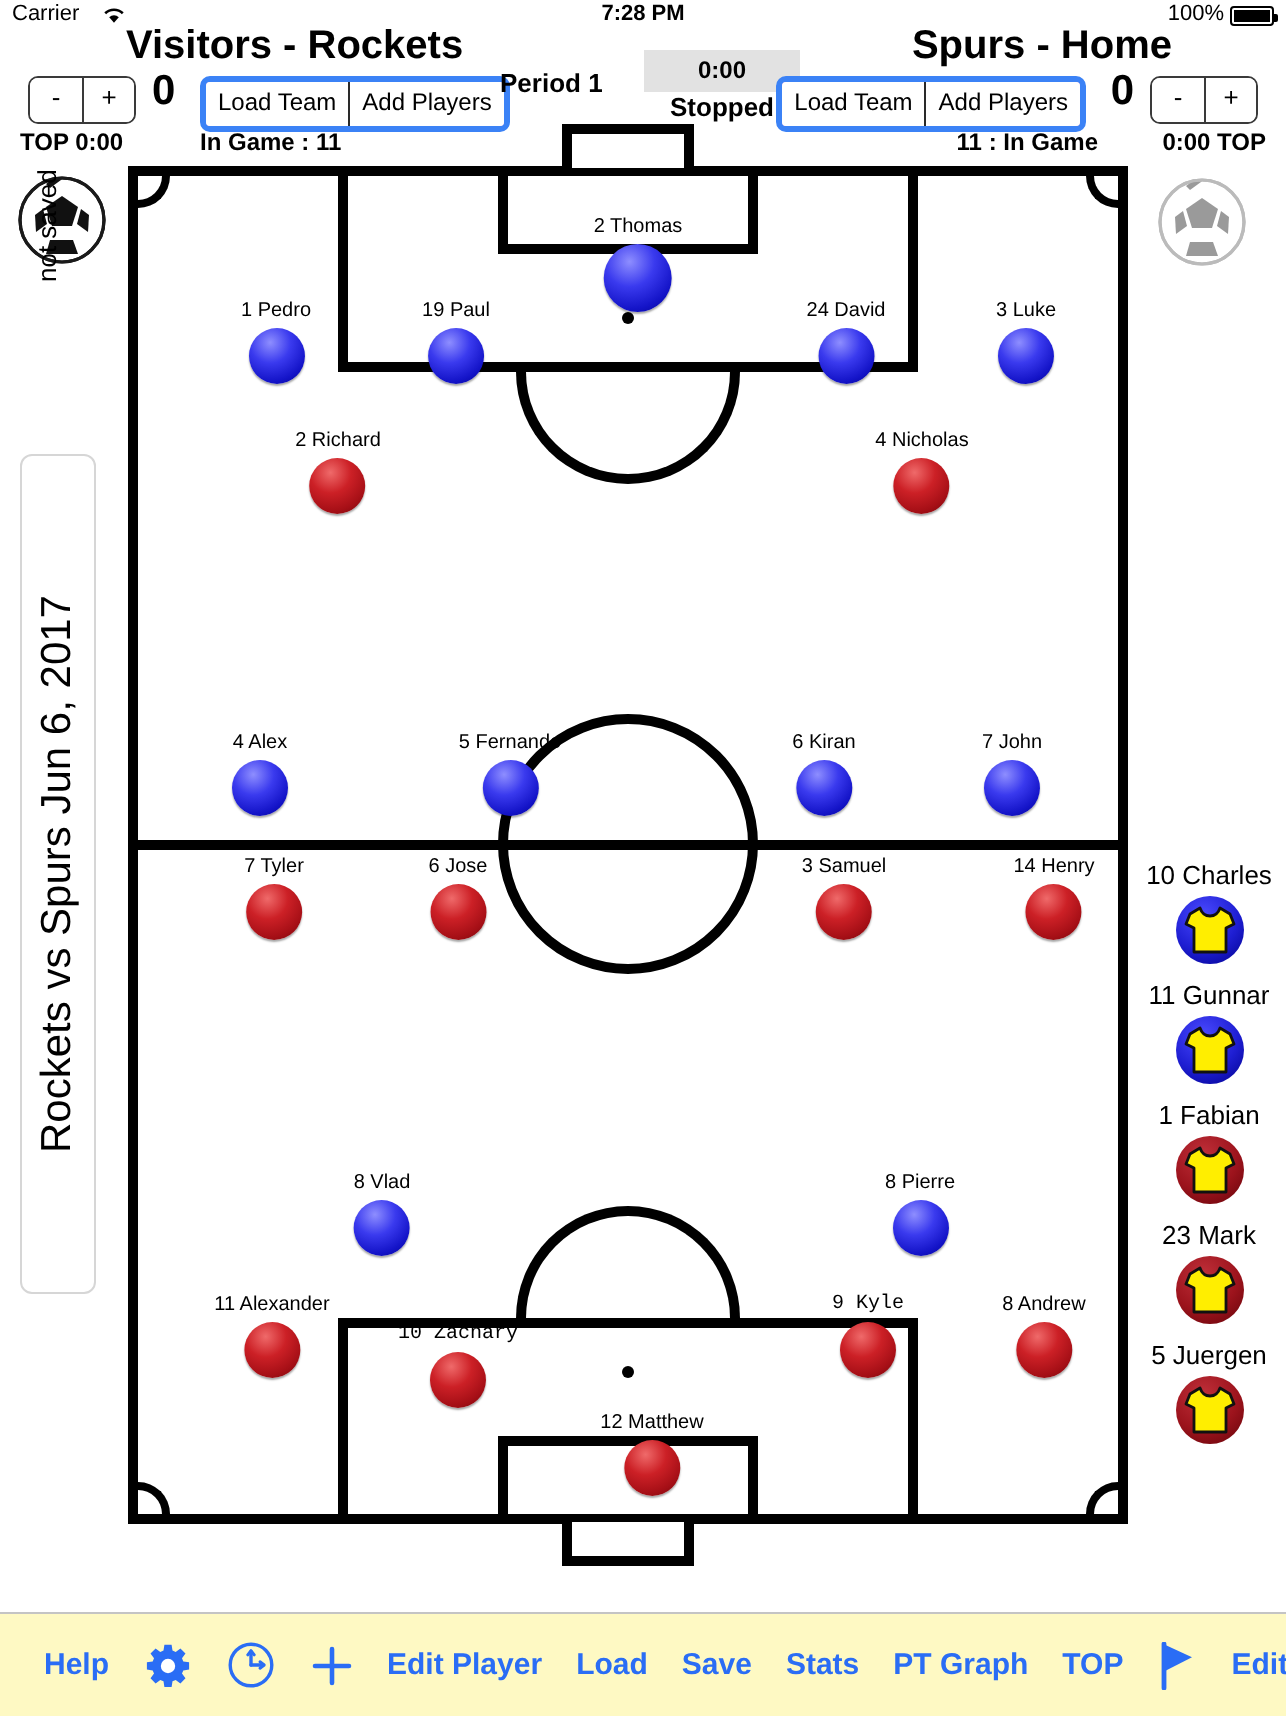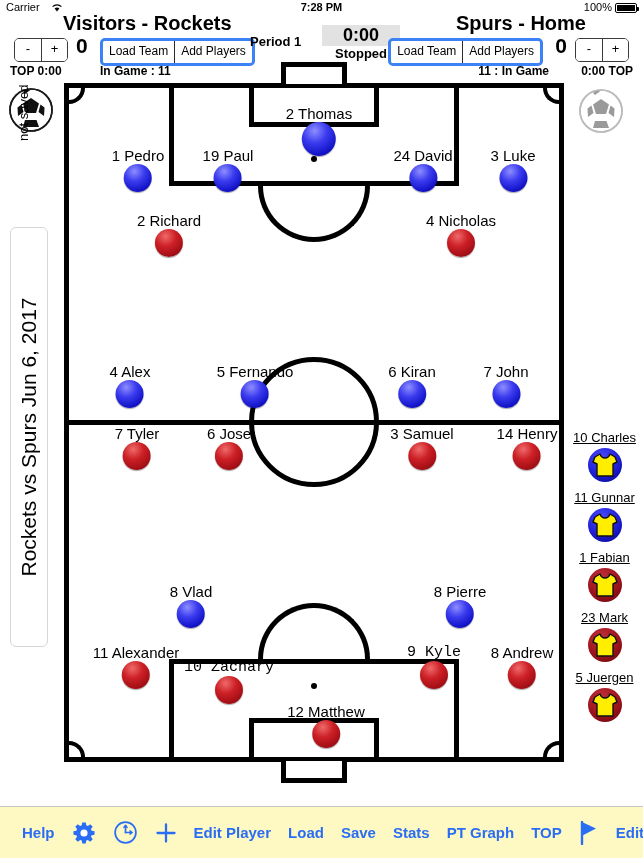--- a/index.html
+++ b/index.html
@@ -59,21 +59,21 @@
   .btn-pair.left { left: 100px; }
   .btn-pair.right { right: 100px; }
   .btn-pair .pbtn {
     height: 22px; line-height: 21px; padding: 0 6px;
     font-size: 12px; color: #000; background: #fff; white-space: nowrap;
   }
   .btn-pair .pbtn + .pbtn { border-left: 1px solid #2a2a2a; }
 
   .period { position: absolute; left: 250px; top: 26px; font-size: 13px; font-weight: bold; color: #000; }
   .clockwrap { position: absolute; left: 322px; top: 17px; width: 78px; text-align: center; }
-  .clocktime { background: #e2e2e2; font-size: 18px; font-weight: bold; color: #000; line-height: 21px; }
+  .clocktime { background: #e2e2e2; font-size: 12px; font-weight: bold; color: #000; line-height: 21px; }
   .clockstate { font-size: 13px; font-weight: bold; color: #000; line-height: 16px; }
 
   
   .ingame-row { position: absolute; top: 64px; left: 0; width: 643px; height: 16px; font-size: 12px; font-weight: bold; color: #000; }
   .ig { position: absolute; top: 0; white-space: nowrap; }
   .ig.top-left { left: 10px; }
   .ig.count-left { left: 100px; }
   .ig.count-right { right: 94px; }
   .ig.top-right { right: 10px; }
 
@@ -116,21 +116,21 @@
   .arc.top { top: 98px; border-top: none; border-radius: 0 0 58px 58px; }
   .arc.bottom { bottom: 98px; border-bottom: none; border-radius: 58px 58px 0 0; }
   .corner { position: absolute; width: 16px; height: 16px; border: 4px solid #000; }
   .corner.tl { top: 0; left: 0; border-top: none; border-left: none; border-radius: 0 0 16px 0; }
   .corner.tr { top: 0; right: 0; border-top: none; border-right: none; border-radius: 0 0 0 16px; }
   .corner.bl { bottom: 0; left: 0; border-bottom: none; border-left: none; border-radius: 0 16px 0 0; }
   .corner.br { bottom: 0; right: 0; border-bottom: none; border-right: none; border-radius: 16px 0 0 0; }
 
   
   .player { position: absolute; transform: translateX(-50%); text-align: center; white-space: nowrap; }
-  .player .pname { font-size: 15px; color: #000; line-height: 15px; }
+  .player .pname { font-size: 10px; color: #000; line-height: 15px; }
   .disc {
     margin: 1px auto 0; width: 28px; height: 28px; border-radius: 50%;
     background: radial-gradient(circle at 38% 26%, #8e8eff 0%, #3a3aee 38%, #1414c8 72%, #000090 100%);
     box-shadow: 0 1px 1px rgba(0,0,0,0.35);
   }
   .disc.red {
     background: radial-gradient(circle at 38% 26%, #ef6a6a 0%, #cc2026 38%, #a50f16 72%, #6e060b 100%);
   }
   .disc.gk { width: 34px; height: 34px; }
 
@@ -149,21 +149,21 @@
     border: 1px solid #d6d6d6; border-radius: 6px; background: #fff;
   }
   .gametitle {
     position: absolute; left: 50%; top: 50%;
     transform: translate(-50%, -50%) rotate(-90deg);
     font-size: 21px; color: #000; white-space: nowrap;
   }
 
   
   .rightrail { position: absolute; left: 566px; top: 430px; width: 77px; }
-  .bench-item { position: relative; height: 60px; text-align: center; text-decoration: underline; }
+  .bench-item { position: relative; height: 60px; text-align: center; }
   .bench-name { font-size: 13px; color: #000; white-space: nowrap; line-height: 16px; }
   .jersey-wrap { position: relative; width: 34px; height: 34px; margin: 2px auto 0; border-radius: 50%; }
   .jersey-wrap.blue { background: radial-gradient(circle at 40% 28%, #4a4aff 0%, #1e1ed2 55%, #00008c 100%); }
   .jersey-wrap.red  { background: radial-gradient(circle at 40% 28%, #c0303a 0%, #9c131c 55%, #630309 100%); }
   .jersey-wrap svg { position: absolute; left: 3px; top: 4px; }
 
   
   .ball-right { position: absolute; left: 578px; top: 88px; width: 46px; height: 46px; }
 
   

